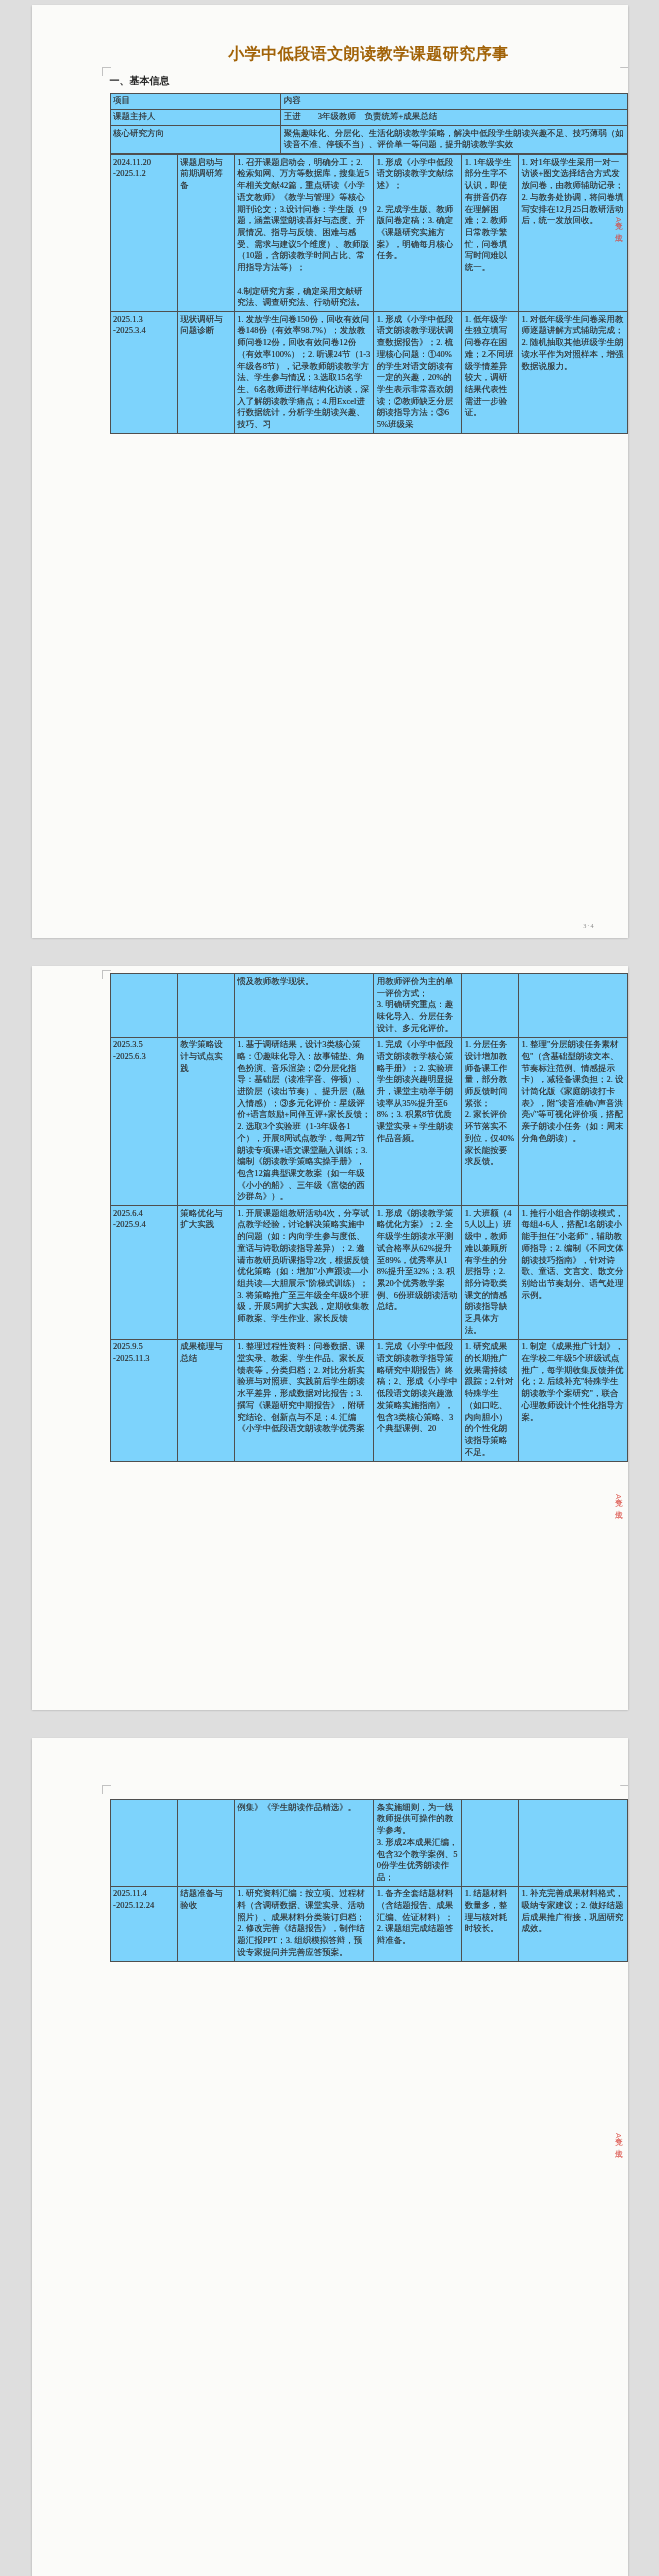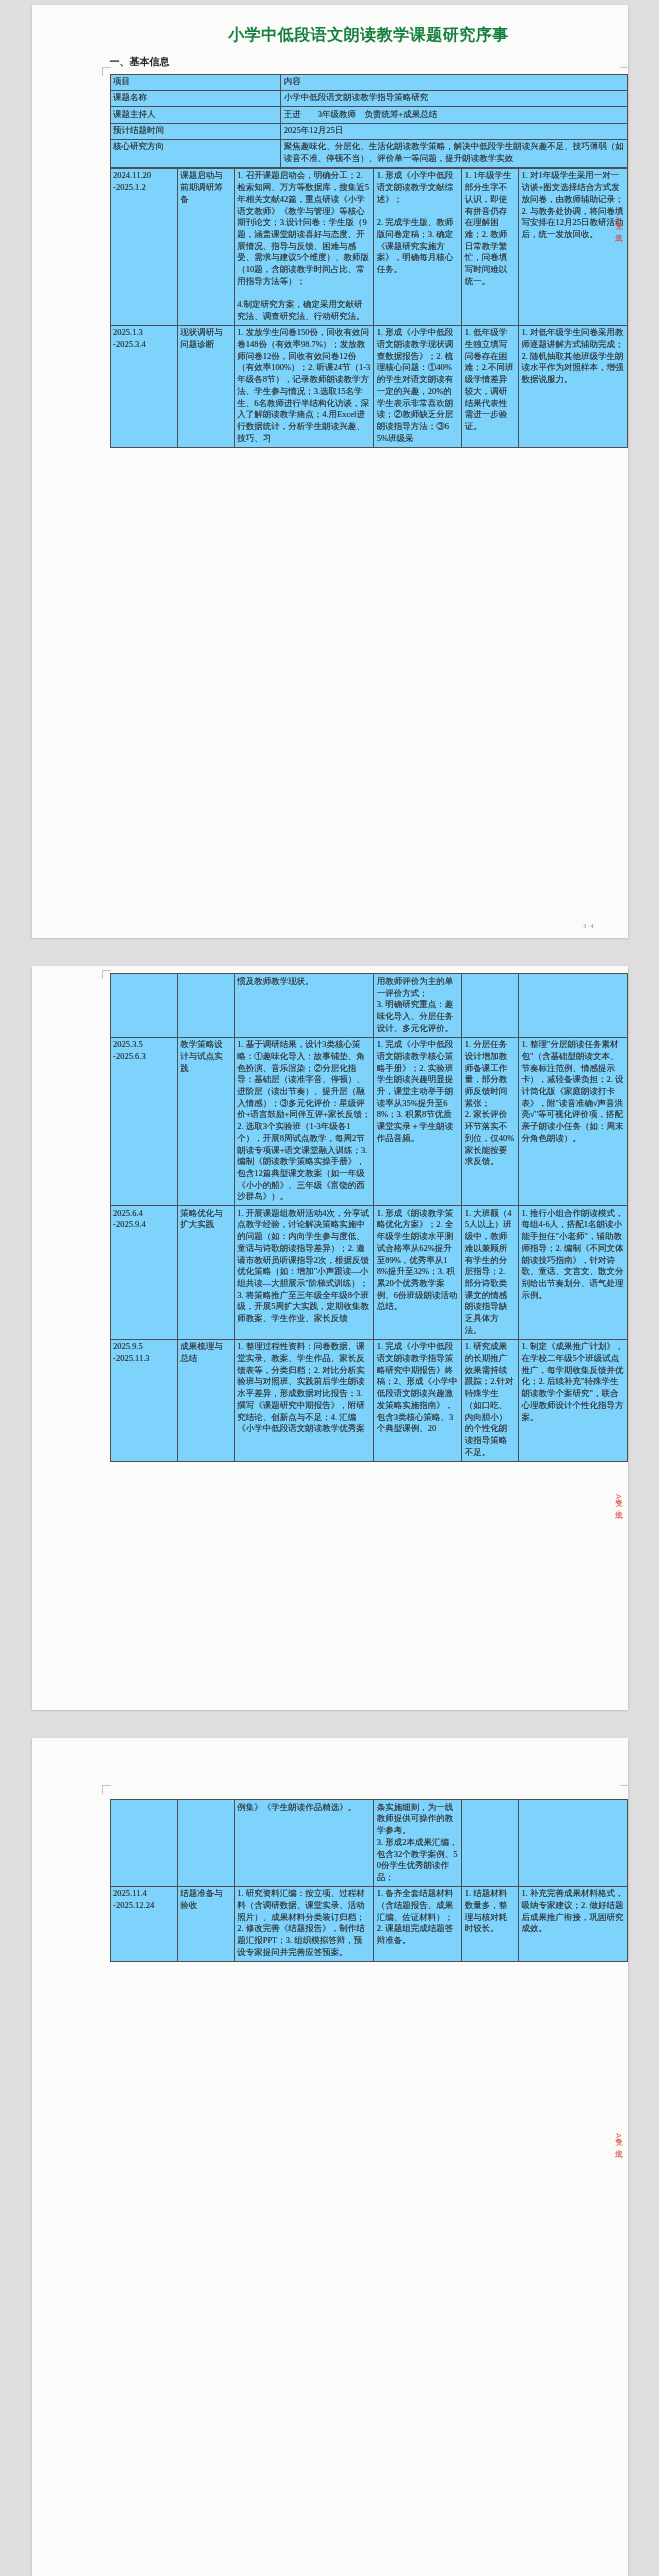--- a/index.html
+++ b/index.html
@@ -23,23 +23,23 @@
   .page-3{height:922px;margin-top:28px;}
   .content{
     margin-left:78px;
     width:518px;
   }
   .doc-title{
     text-align:center;
     font-size:16px;
     font-weight:bold;
     letter-spacing:0.5px;
-    padding-top:20px;
+    padding-top:39px;
     margin:0 0 9.3px 0;
-    color:#15803d;
+    color:#a16207;
   }
   .section-heading{
     font-size:10px;
     font-weight:bold;
     margin:7.2px 0 4.1px 0;
     color:#262626;
   }
   table{
     border-collapse:collapse;
     table-layout:fixed;
@@ -109,30 +109,22 @@
       <colgroup>
           <col class="c0">
           <col class="c1">
         </colgroup>
       <tbody>
           <tr>
             <td>项目</td>
             <td>内容</td>
           </tr>
           <tr>
-            <td>课题名称</td>
-            <td>小学中低段语文朗读教学指导策略研究</td>
-          </tr>
-          <tr>
             <td>课题主持人</td>
             <td>王进　　3年级教师　负责统筹+成果总结</td>
-          </tr>
-          <tr>
-            <td>预计结题时间</td>
-            <td>2025年12月25日</td>
           </tr>
           <tr>
             <td>核心研究方向</td>
             <td>聚焦趣味化、分层化、生活化朗读教学策略，解决中低段学生朗读兴趣不足、技巧薄弱（如读音不准、停顿不当）、评价单一等问题，提升朗读教学实效</td>
           </tr>
         </tbody>
     </table>
     <table class="main-table">
       <colgroup>
           <col class="c0">

